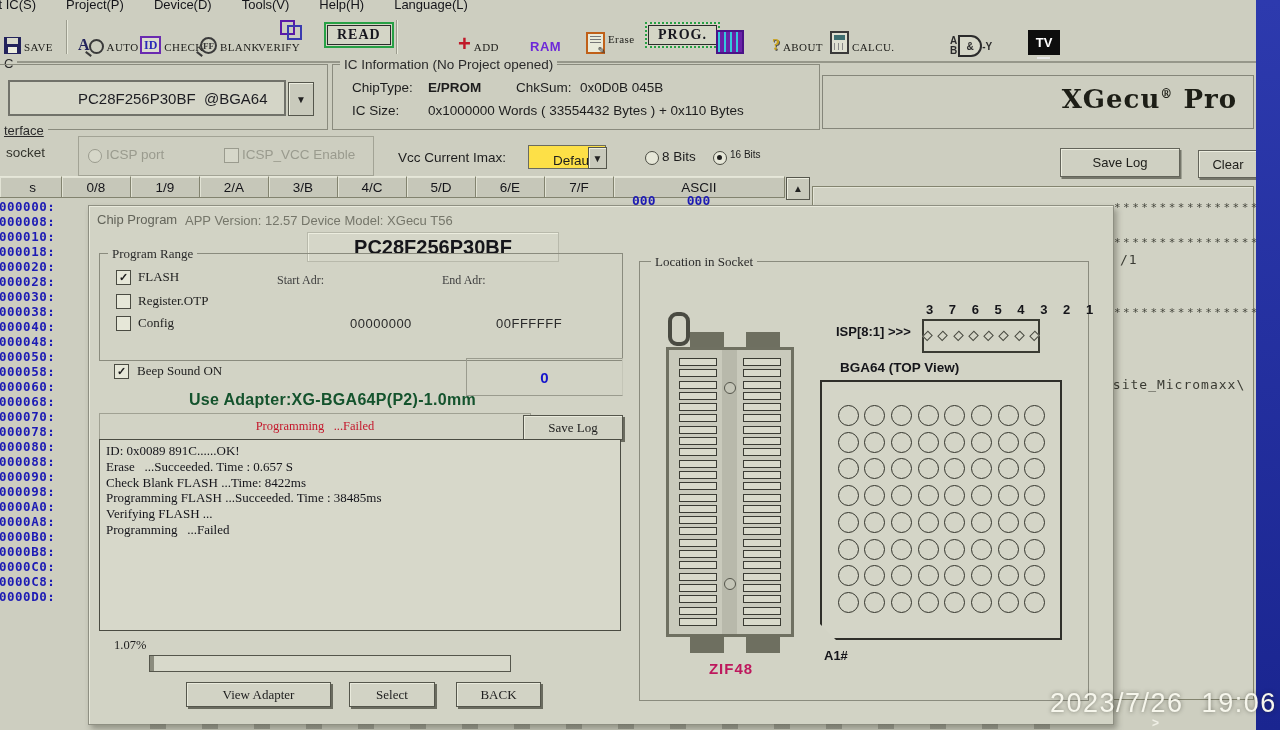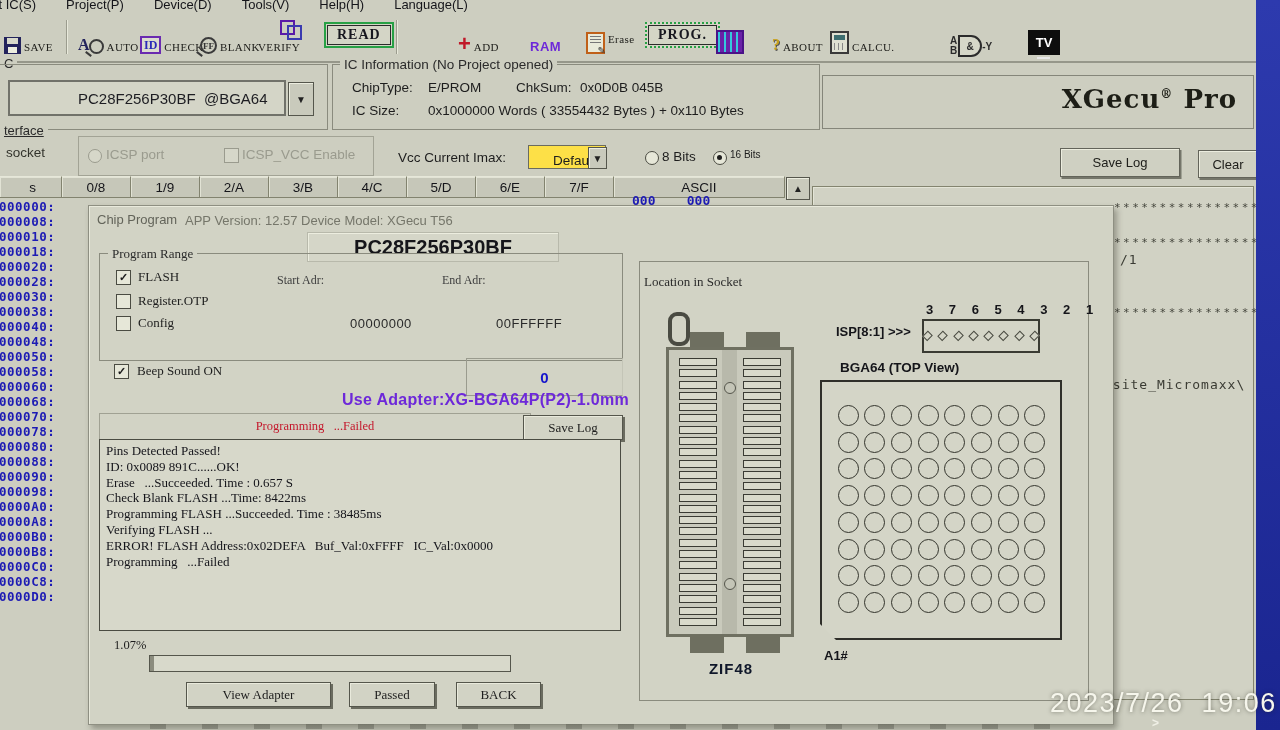--- a/index.html
+++ b/index.html
@@ -101,22 +101,22 @@
       display:flex;align-items:center;justify-content:center;font:bold 20px "Liberation Sans",sans-serif;color:#15151a;}
   .dlg-group{position:absolute;border:1px solid #8a8b7e;}
   .dlg-grouplabel{position:absolute;top:-8px;background:#d2d3c5;padding:0 4px;
       font:13px "Liberation Serif",serif;color:#2b2b2b;}
   .cbl{position:absolute;font:13px "Liberation Serif",serif;color:#1d1d1d;}
   .adrlabel{position:absolute;font:12px "Liberation Serif",serif;color:#404040;}
   .adrval{position:absolute;font:13px "Liberation Sans",sans-serif;color:#2a2a2a;letter-spacing:.5px;margin-top:44px;}
   #counter-box{position:absolute;left:377px;top:152px;width:155px;height:36px;border:1px solid #9a9b8e;
       border-right-color:#c4c5b7;display:flex;align-items:center;justify-content:center;
       font:bold 15px "Liberation Sans",sans-serif;color:#1414cc;}
-  #adapter-text{position:absolute;left:100px;top:185px;width:440px;text-align:right;
-      font:bold 16px "Liberation Sans",sans-serif;color:#6d28d9;letter-spacing:.3px;}
+  #adapter-text{position:absolute;left:100px;top:185px;width:440px;text-align:left;
+      font:bold 16px "Liberation Sans",sans-serif;color:#14532d;letter-spacing:.3px;}
   #status-bar{position:absolute;left:10px;top:207px;width:430px;height:25px;border:1px solid #a0a193;
       border-bottom-color:#8a8b7e;display:flex;align-items:center;justify-content:center;
       font:12.5px "Liberation Serif",serif;color:#c4182c;}
   #log-box{position:absolute;left:10px;top:233px;width:522px;height:192px;border:1px solid #4a4b42;
       background:#d7d8ca;box-sizing:border-box;padding:3px 6px;overflow:hidden;}
   #log-box .logline{font:13px "Liberation Serif",serif;line-height:15.8px;color:#14141a;white-space:pre;}
   #progress-track{position:absolute;left:60px;top:449px;width:360px;height:15px;border:1px solid #55564c;background:#d8d9cb;}
   #progress-fill{height:100%;background:#8b8c7e;}
   .dlgbtn{position:absolute;height:23px;background:#d2d3c5;border:1px solid #55564c;
       box-shadow:inset 1px 1px 0 #e9eadc, 2px 2px 0 #6a6b5f;
@@ -124,21 +124,21 @@
 
   
   #socket-group{left:550px;top:55px;width:448px;height:438px;}
   #zif-lever{position:absolute;left:28px;top:50px;width:14px;height:26px;border:4px solid #4a4b42;border-radius:9px;background:#d2d3c5;}
   .zif-tab{position:absolute;width:34px;height:18px;background:#6e6f60;}
   #zif-body{position:absolute;left:26px;top:85px;width:128px;height:290px;background:#c9cabc;border:3px solid #6f7061;box-sizing:border-box;}
   .slotcol{position:absolute;top:8px;bottom:8px;width:38px;display:flex;flex-direction:column;justify-content:space-between;}
   .slotcol .slot{height:6px;border:1px solid #3a3b33;background:#d9dacb;}
   #zif-rail{position:absolute;left:53px;top:0;bottom:0;width:15px;background:#b8b9ab;}
   .railhole{position:absolute;left:55px;width:10px;height:10px;border:1px solid #55564c;border-radius:50%;background:#c4c5b7;}
-  #zif-label{position:absolute;left:36px;top:398px;width:110px;text-align:center;font:bold 15px "Liberation Sans",sans-serif;color:#0f172a;letter-spacing:1px;}
+  #zif-label{position:absolute;left:36px;top:398px;width:110px;text-align:center;font:bold 15px "Liberation Sans",sans-serif;color:#be185d;letter-spacing:1px;}
   #pin-numbers{position:absolute;left:286px;top:40px;font:bold 13px "Liberation Sans",sans-serif;letter-spacing:6px;color:#15151a;}
   #isp-label{position:absolute;left:196px;top:62px;font:bold 13px "Liberation Sans",sans-serif;color:#15151a;}
   #isp-connector{position:absolute;left:282px;top:57px;width:114px;height:30px;border:2px solid #3a3b33;
       display:flex;align-items:center;justify-content:center;gap:8px;background:#d4d5c7;}
   #isp-connector .diamond{width:6px;height:6px;border:1px solid #4a4b42;transform:rotate(45deg);background:#d4d5c7;}
   #bga-label{position:absolute;left:200px;top:98px;font:bold 13.5px "Liberation Sans",sans-serif;color:#15151a;}
   #bga-box{position:absolute;left:180px;top:118px;width:242px;height:260px;border:2px solid #2f2f2a;background:#d4d5c7;
       box-sizing:border-box;padding:20px 12px 22px 13px;
       clip-path:polygon(0 0,100% 0,100% 100%,16px 100%,0 calc(100% - 16px));
       display:grid;grid-template-columns:repeat(8,1fr);grid-template-rows:repeat(8,1fr);justify-items:center;align-items:center;}
@@ -243,21 +243,21 @@
   <div class="groupbox" style="left:-12px;top:64px;width:338px;height:64px;"></div>
   <div class="abs" style="left:8px;top:80px;width:278px;height:36px;border:2px solid #71726a;background:#d4d5c7;
        display:flex;align-items:center;padding-left:68px;box-sizing:border-box;font-size:15px;color:#1d1d22;" class2="pre">
     <span class="pre">PC28F256P30BF  @BGA64</span>
   </div>
   <div class="combo-btn" style="left:288px;top:82px;width:24px;height:32px;">▼</div>
 
   <div class="groupbox" style="left:332px;top:64px;width:486px;height:64px;"></div>
   <div class="abs grouplabel" style="left:340px;top:57px;font-size:13.5px;">IC Information (No Project opened)</div>
   <div class="abs" style="left:352px;top:80px;font-size:13.5px;">ChipType:</div>
-  <div class="abs" style="left:428px;top:80px;font-size:13.5px;">E/PROM</div>
+  <div class="abs" style="left:428px;top:80px;font-size:13.5px;font-weight:bold;">E/PROM</div>
   <div class="abs" style="left:516px;top:80px;font-size:13.5px;">ChkSum:</div>
   <div class="abs" style="left:580px;top:80px;font-size:13.5px;">0x0D0B 045B</div>
   <div class="abs" style="left:352px;top:103px;font-size:13.5px;">IC Size:</div>
   <div class="abs pre" style="left:428px;top:103px;font-size:13.5px;">0x1000000 Words ( 33554432 Bytes ) + 0x110 Bytes</div>
 
   <div class="groupbox" style="left:822px;top:75px;width:430px;height:52px;border-color:#85867a;">
     <div style="position:absolute;right:16px;top:8px;font-family:'DejaVu Serif',serif;font-weight:bold;font-size:26px;color:#1d1e16;letter-spacing:1px;">
       <span>XGecu</span><sup style="font-size:12px;">®</sup>
       <span>Pro</span>
     </div>
@@ -360,41 +360,39 @@
 
     <div class="cb" style="left:25px;top:158px;">✓</div>
     <div class="cbl" style="left:48px;top:157px;">Beep Sound ON</div>
     <div id="counter-box">0</div>
     <div id="adapter-text">Use Adapter:XG-BGA64P(P2)-1.0mm</div>
 
     <div id="status-bar" class="pre">Programming   ...Failed</div>
     <div class="dlgbtn" style="left:434px;top:209px;width:98px;">Save Log</div>
 
     <div id="log-box">
-        <div class="logline">Pins Detected Passed!</div>
         <div class="logline">ID: 0x0089 891C......OK!</div>
         <div class="logline">Erase   ...Succeeded. Time : 0.657 S</div>
         <div class="logline">Check Blank FLASH ...Time: 8422ms</div>
         <div class="logline">Programming FLASH ...Succeeded. Time : 38485ms</div>
         <div class="logline">Verifying FLASH ...</div>
-        <div class="logline">ERROR! FLASH Address:0x02DEFA   Buf_Val:0xFFFF   IC_Val:0x0000</div>
         <div class="logline">Programming   ...Failed</div>
       </div>
 
     <div class="inlabel serif" style="left:25px;top:432px;font-size:12.5px;">1.07%</div>
     <div id="progress-track">
       <div id="progress-fill" style="width: 1.07%;"></div>
     </div>
 
     <div class="dlgbtn" style="left:97px;top:476px;width:143px;">View Adapter</div>
-    <div class="dlgbtn" style="left:260px;top:476px;width:84px;">Passed</div>
+    <div class="dlgbtn" style="left:260px;top:476px;width:84px;">Select</div>
     <div class="dlgbtn" style="left:367px;top:476px;width:83px;">BACK</div>
 
     <div class="dlg-group" id="socket-group">
-      <div class="dlg-grouplabel" style="left:0;margin-top:20px;">Location in Socket</div>
+      <div class="dlg-grouplabel" style="left:11px;">Location in Socket</div>
 
       <div id="zif-lever"></div>
       <div class="zif-tab" style="left:50px;top:70px;"></div>
       <div class="zif-tab" style="left:106px;top:70px;"></div>
       <div id="zif-body">
         <div id="zif-rail"></div>
         <div class="slotcol" style="left:10px;">
             <div class="slot"></div>
             <div class="slot"></div>
             <div class="slot"></div>

